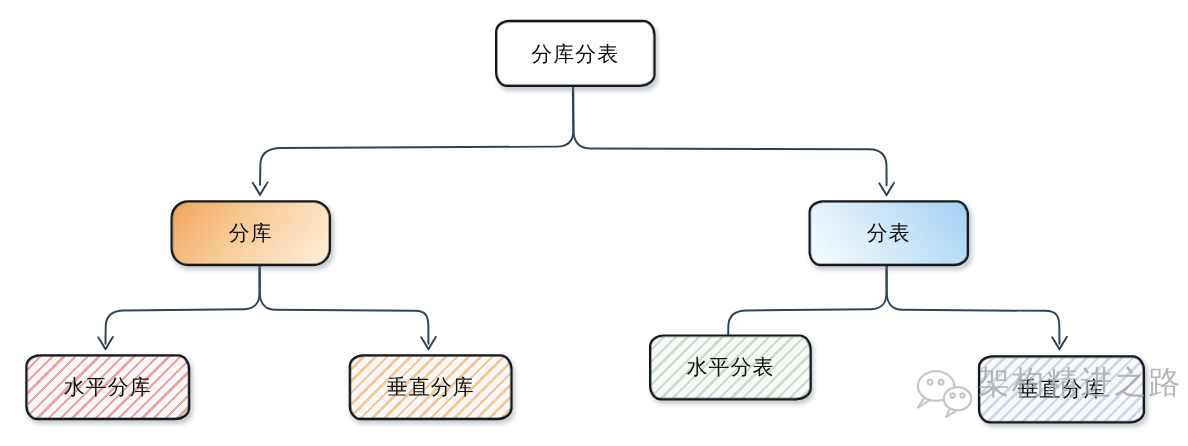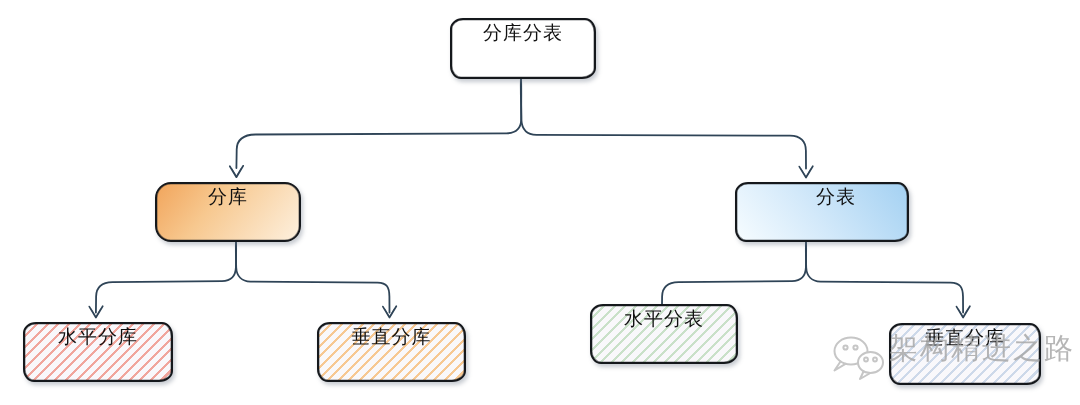--- a/index.html
+++ b/index.html
@@ -22,21 +22,21 @@
     stroke-linecap: round;
     stroke-linejoin: round;
   }
   .edges .line  { stroke-width: 1.8; }
   .edges .arrow { stroke-width: 1.7; }
   .edges .arrow-inner { stroke-width: 1.1; opacity: .8; }
 
   .node {
     position: absolute;
     display: flex;
-    align-items: flex-start;
+    align-items: center;
     justify-content: center;
     border: 2.4px solid #15181c;
     border-radius: 13px 11px 14px 11px / 11px 14px 11px 13px;
     box-shadow: inset 0 0 0 0.6px rgba(21,24,28,.45),
                 2px 3px 4px rgba(108,118,134,.38);
     font-size: 19px;
     letter-spacing: 1px;
     color: #101010;
     background: #ffffff;
     z-index: 2;
@@ -128,21 +128,21 @@
   </svg>
 
   <div class="node" style="left:450px; top:18px; width:142px; height:57px;">
     <span class="lbl">分库分表</span>
   </div>
 
   <div class="node grad-orange" style="left:155px; top:182px; width:142px; height:56px;border-radius:16px;">
     <span class="lbl">分库</span>
   </div>
 
-  <div class="node grad-blue" style="left:735px; top:182px; width:142px; height:56px;padding-left:28px;">
+  <div class="node grad-blue" style="left:735px; top:182px; width:142px; height:56px;">
     <span class="lbl">分表</span>
   </div>
 
   <div class="node hatch hatch-red" style="left:23px; top:322px; width:146px; height:56px;">
     <span class="lbl">水平分库</span>
   </div>
 
   <div class="node hatch hatch-orange" style="left:317px; top:322px; width:145px; height:56px;">
     <span class="lbl">垂直分库</span>
   </div>

